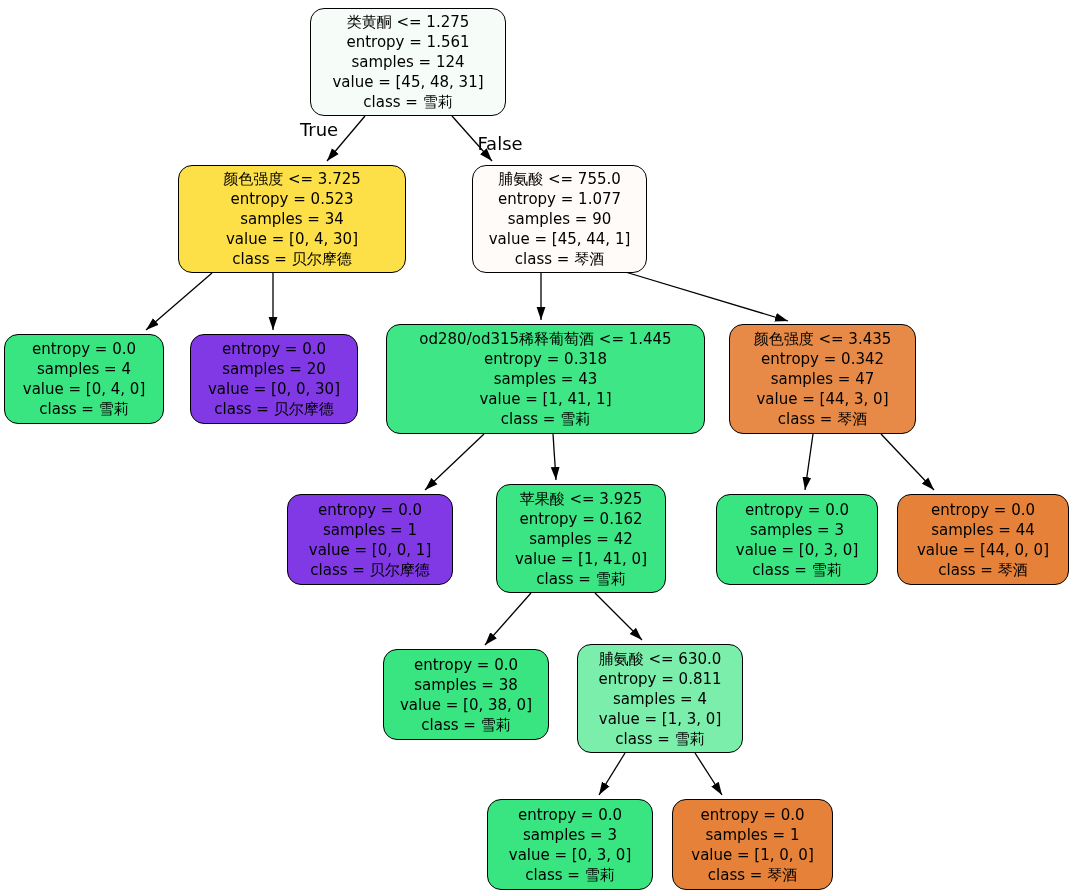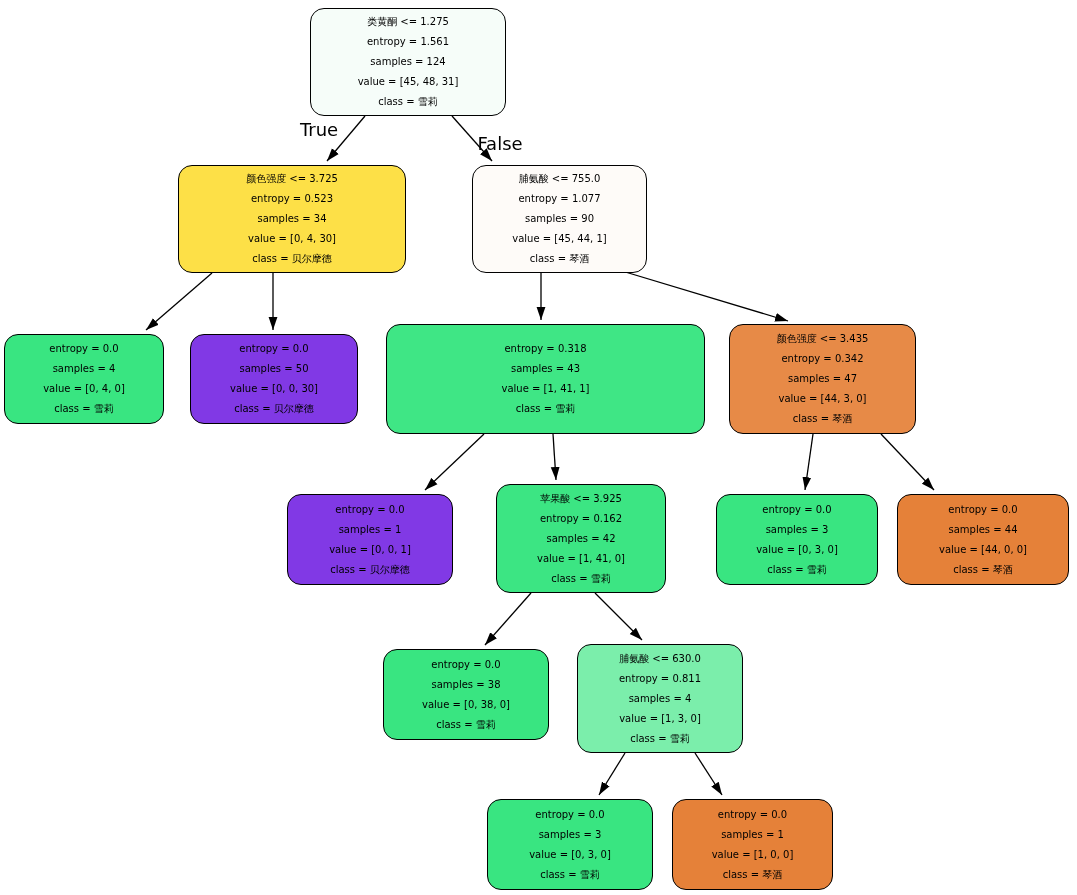--- a/index.html
+++ b/index.html
@@ -21,21 +21,21 @@
     position: absolute;
     box-sizing: border-box;
     border: 1.5px solid #000000;
     border-radius: 14px;
     display: flex;
     flex-direction: column;
     justify-content: center;
     align-items: center;
     text-align: center;
     color: #000000;
-    font-size: 10px;
+    font-size: 15px;
     line-height: 20px;
     white-space: nowrap;
   }
   .edge-label {
     position: absolute;
     transform: translate(-50%, -50%);
     font-size: 18px;
     color: #000000;
     white-space: nowrap;
   }
@@ -88,25 +88,26 @@
         <div>class = 琴酒</div>
       </div>
       <div class="node" style="left: 4px; top: 334px; width: 160px; height: 90px; background: rgb(57, 229, 129);">
         <div>entropy = 0.0</div>
         <div>samples = 4</div>
         <div>value = [0, 4, 0]</div>
         <div>class = 雪莉</div>
       </div>
       <div class="node" style="left: 190px; top: 334px; width: 168px; height: 90px; background: rgb(129, 57, 229);">
         <div>entropy = 0.0</div>
-        <div>samples = 50</div>
+        <div>samples = 20</div>
         <div>value = [0, 0, 30]</div>
         <div>class = 贝尔摩德</div>
       </div>
       <div class="node" style="left: 386px; top: 324px; width: 319px; height: 110px; background: rgb(63, 230, 133);">
+        <div>od280/od315稀释葡萄酒 &lt;= 1.445</div>
         <div>entropy = 0.318</div>
         <div>samples = 43</div>
         <div>value = [1, 41, 1]</div>
         <div>class = 雪莉</div>
       </div>
       <div class="node" style="left: 729px; top: 324px; width: 187px; height: 110px; background: rgb(231, 138, 71);">
         <div>颜色强度 &lt;= 3.435</div>
         <div>entropy = 0.342</div>
         <div>samples = 47</div>
         <div>value = [44, 3, 0]</div>

